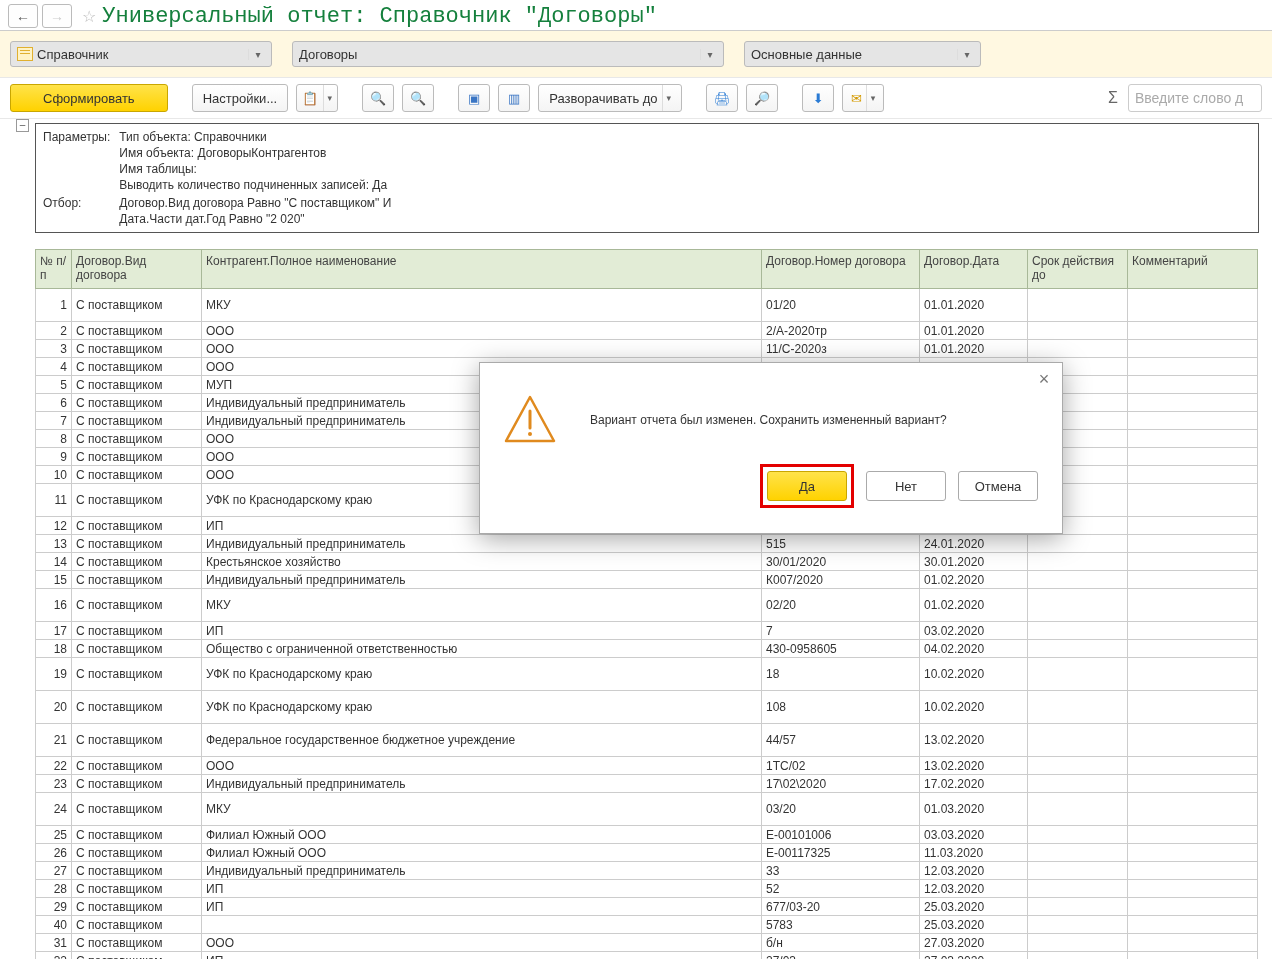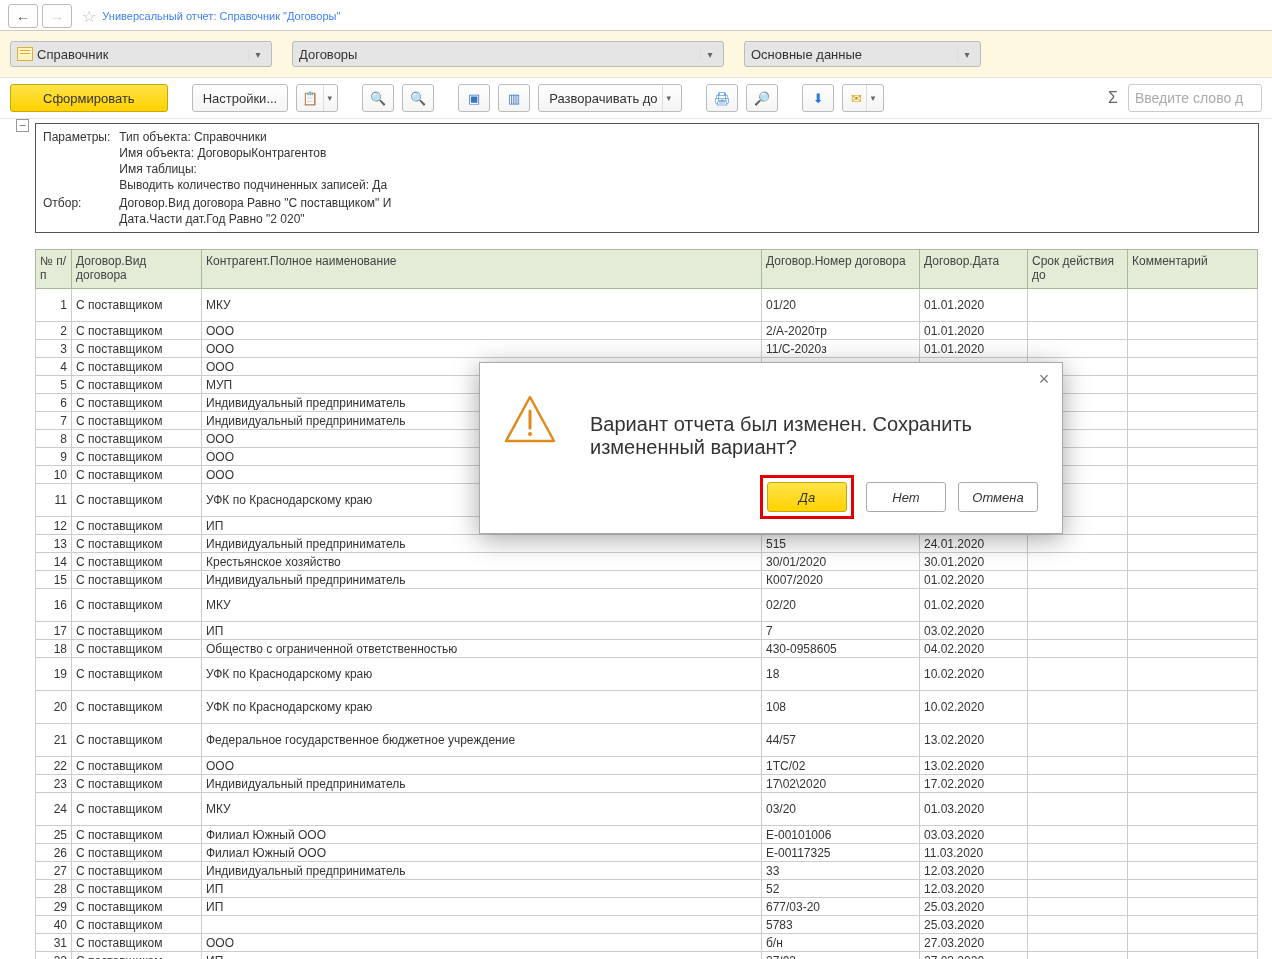--- a/index.html
+++ b/index.html
@@ -25,21 +25,21 @@
     background: #fefefe;
     margin-right: 4px;
     display: inline-flex;
     align-items: center;
     justify-content: center;
     font-size: 14px;
     color: #555;
   }
   .star-icon { margin: 0 6px; color: #bbb; font-size: 16px; }
   .title-text {
-    font-size: 11px; color: #3b82f6;
+    font-size: 22px; color: #15803d; font-family: Liberation Mono, monospace;
   }
   .filter-bar {
     background: #fff8e1;
     padding: 10px;
     display: flex;
     gap: 20px;
     border-bottom: 1px solid #e8e8e8;
   }
   .combo {
     background: #e5e5e5;
@@ -187,38 +187,38 @@
   .modal .body {
     display: flex;
     padding: 30px 24px 10px 24px;
   }
   .warn-icon {
     width: 56px; flex-shrink:0;
   }
   .warn-icon svg { width: 52px; height: 52px; }
   .modal-msg {
     padding: 20px 0 0 30px;
-    font-size: 20px;
+    font-size: 12px;
     color: #333;
   }
   .modal-buttons {
     display: flex;
     gap: 12px;
     justify-content: flex-end;
     padding: 6px 24px 14px 24px;
     align-items: center;
   }
   .dlg-btn {
     min-width: 78px;
     height: 28px;
     border: 1px solid #aaa;
     border-radius: 3px;
     background: #fff;
     font-size: 13px;
-    display: inline-flex; align-items:center; justify-content:center;font-style:italic;
+    display: inline-flex; align-items:center; justify-content:center;
   }
   .dlg-btn.yellow {
     background: linear-gradient(#ffe34a,#ffd200);
     border-color: #c9a600;
   }
   .highlight-box {
     border: 3px solid #e30000;
     padding: 4px;
     display: inline-flex;
   }

